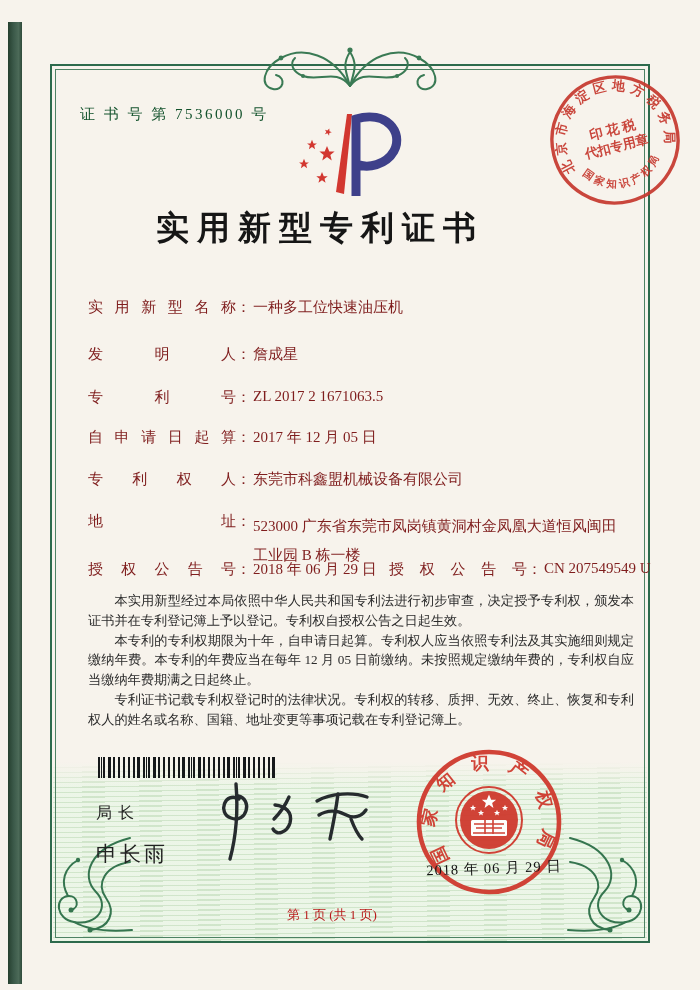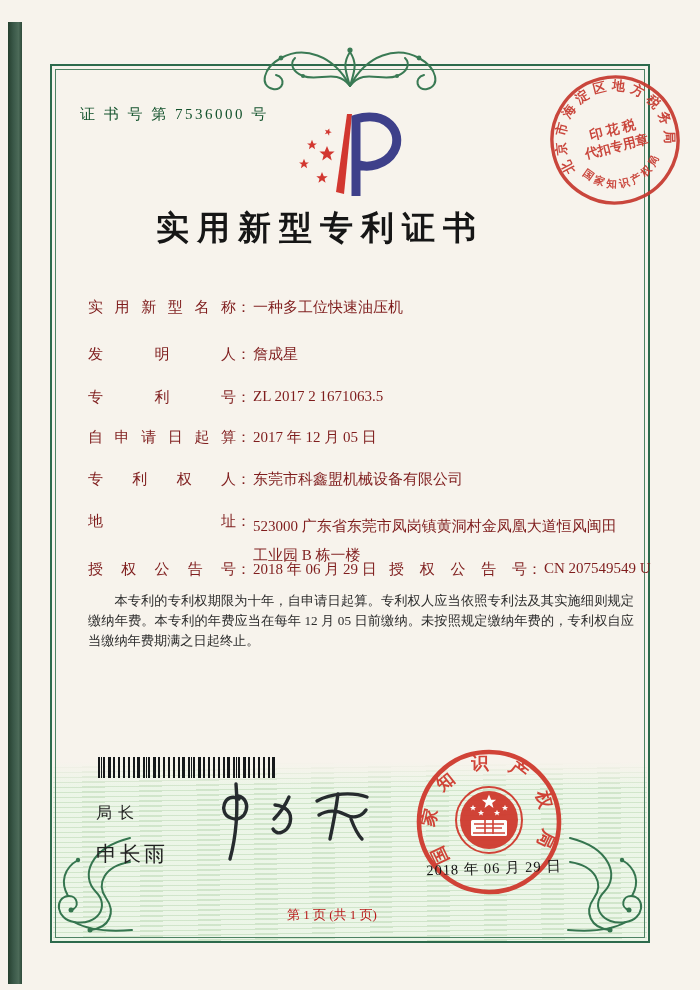--- a/index.html
+++ b/index.html
@@ -163,21 +163,23 @@
 工业园 B 栋一楼</span>
 </div>
 <div class="abs row" style="top:560px">
   <span class="flabel">授权公告号</span><span class="colon">：</span><span class="fvalue">2018 年 06 月 29 日</span>
 </div>
 <div class="abs row" style="left:389px;top:560px">
   <span class="flabel narrow">授权公告号</span><span class="colon">：</span><span class="fvalue">CN 207549549 U</span>
 </div>
 
 <div class="abs paras">
+  <p>本实用新型经过本局依照中华人民共和国专利法进行初步审查，决定授予专利权，颁发本证书并在专利登记簿上予以登记。专利权自授权公告之日起生效。</p>
   <p>本专利的专利权期限为十年，自申请日起算。专利权人应当依照专利法及其实施细则规定缴纳年费。本专利的年费应当在每年 12 月 05 日前缴纳。未按照规定缴纳年费的，专利权自应当缴纳年费期满之日起终止。</p>
+  <p>专利证书记载专利权登记时的法律状况。专利权的转移、质押、无效、终止、恢复和专利权人的姓名或名称、国籍、地址变更等事项记载在专利登记簿上。</p>
 </div>
 
 <div class="abs barcode"></div>
 
 <div class="abs signer-title">局长</div>
 <div class="abs signer-name">申长雨</div>
 
 <svg class="abs" style="left:205px;top:779px" width="185" height="88" viewBox="0 0 185 88">
   <g stroke="#262b2e" stroke-width="3.4" fill="none" stroke-linecap="round" stroke-linejoin="round">
     <path d="M34,20 C20,12 12,34 26,39 C42,45 48,20 33,17"></path>

